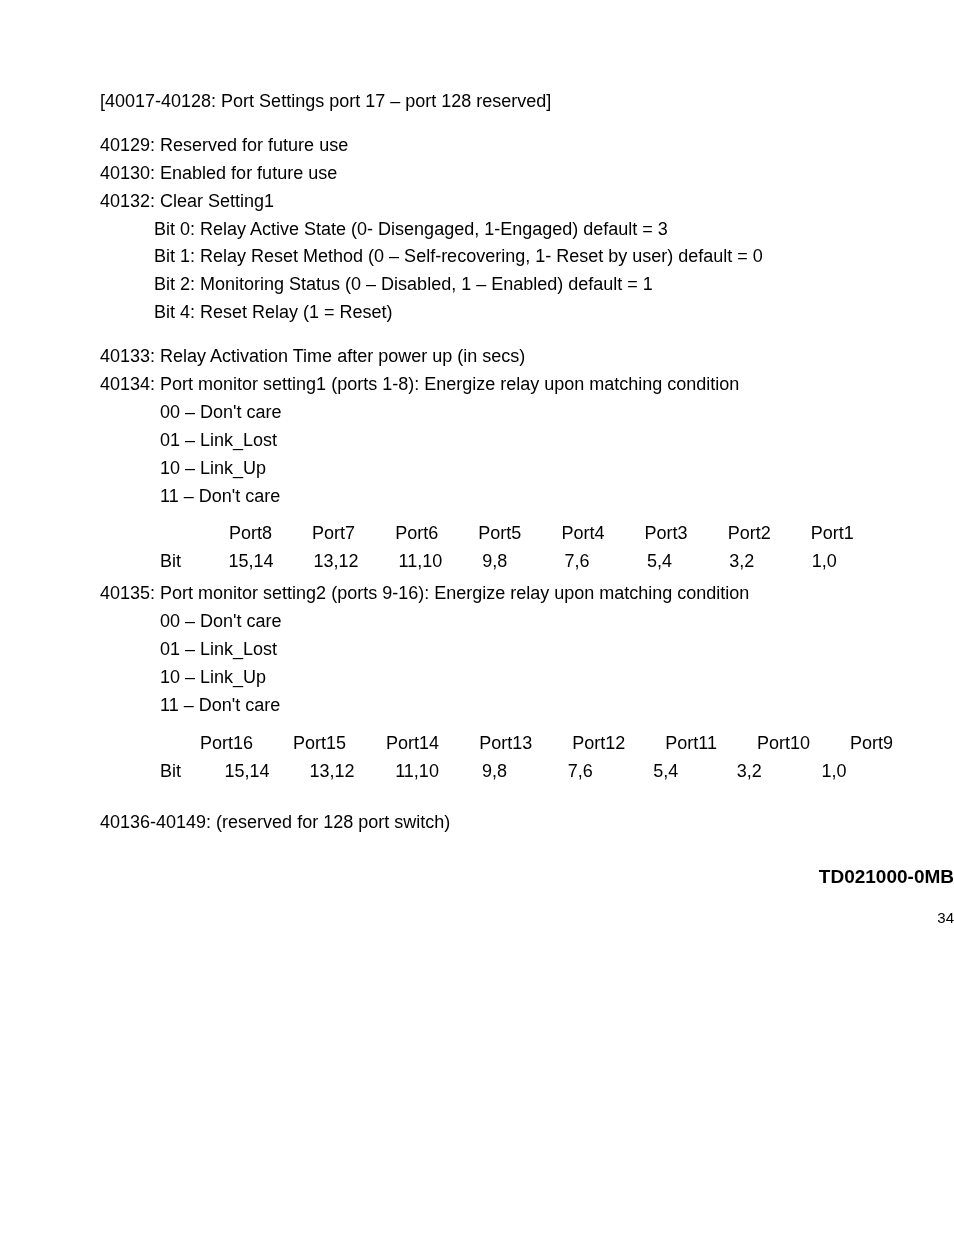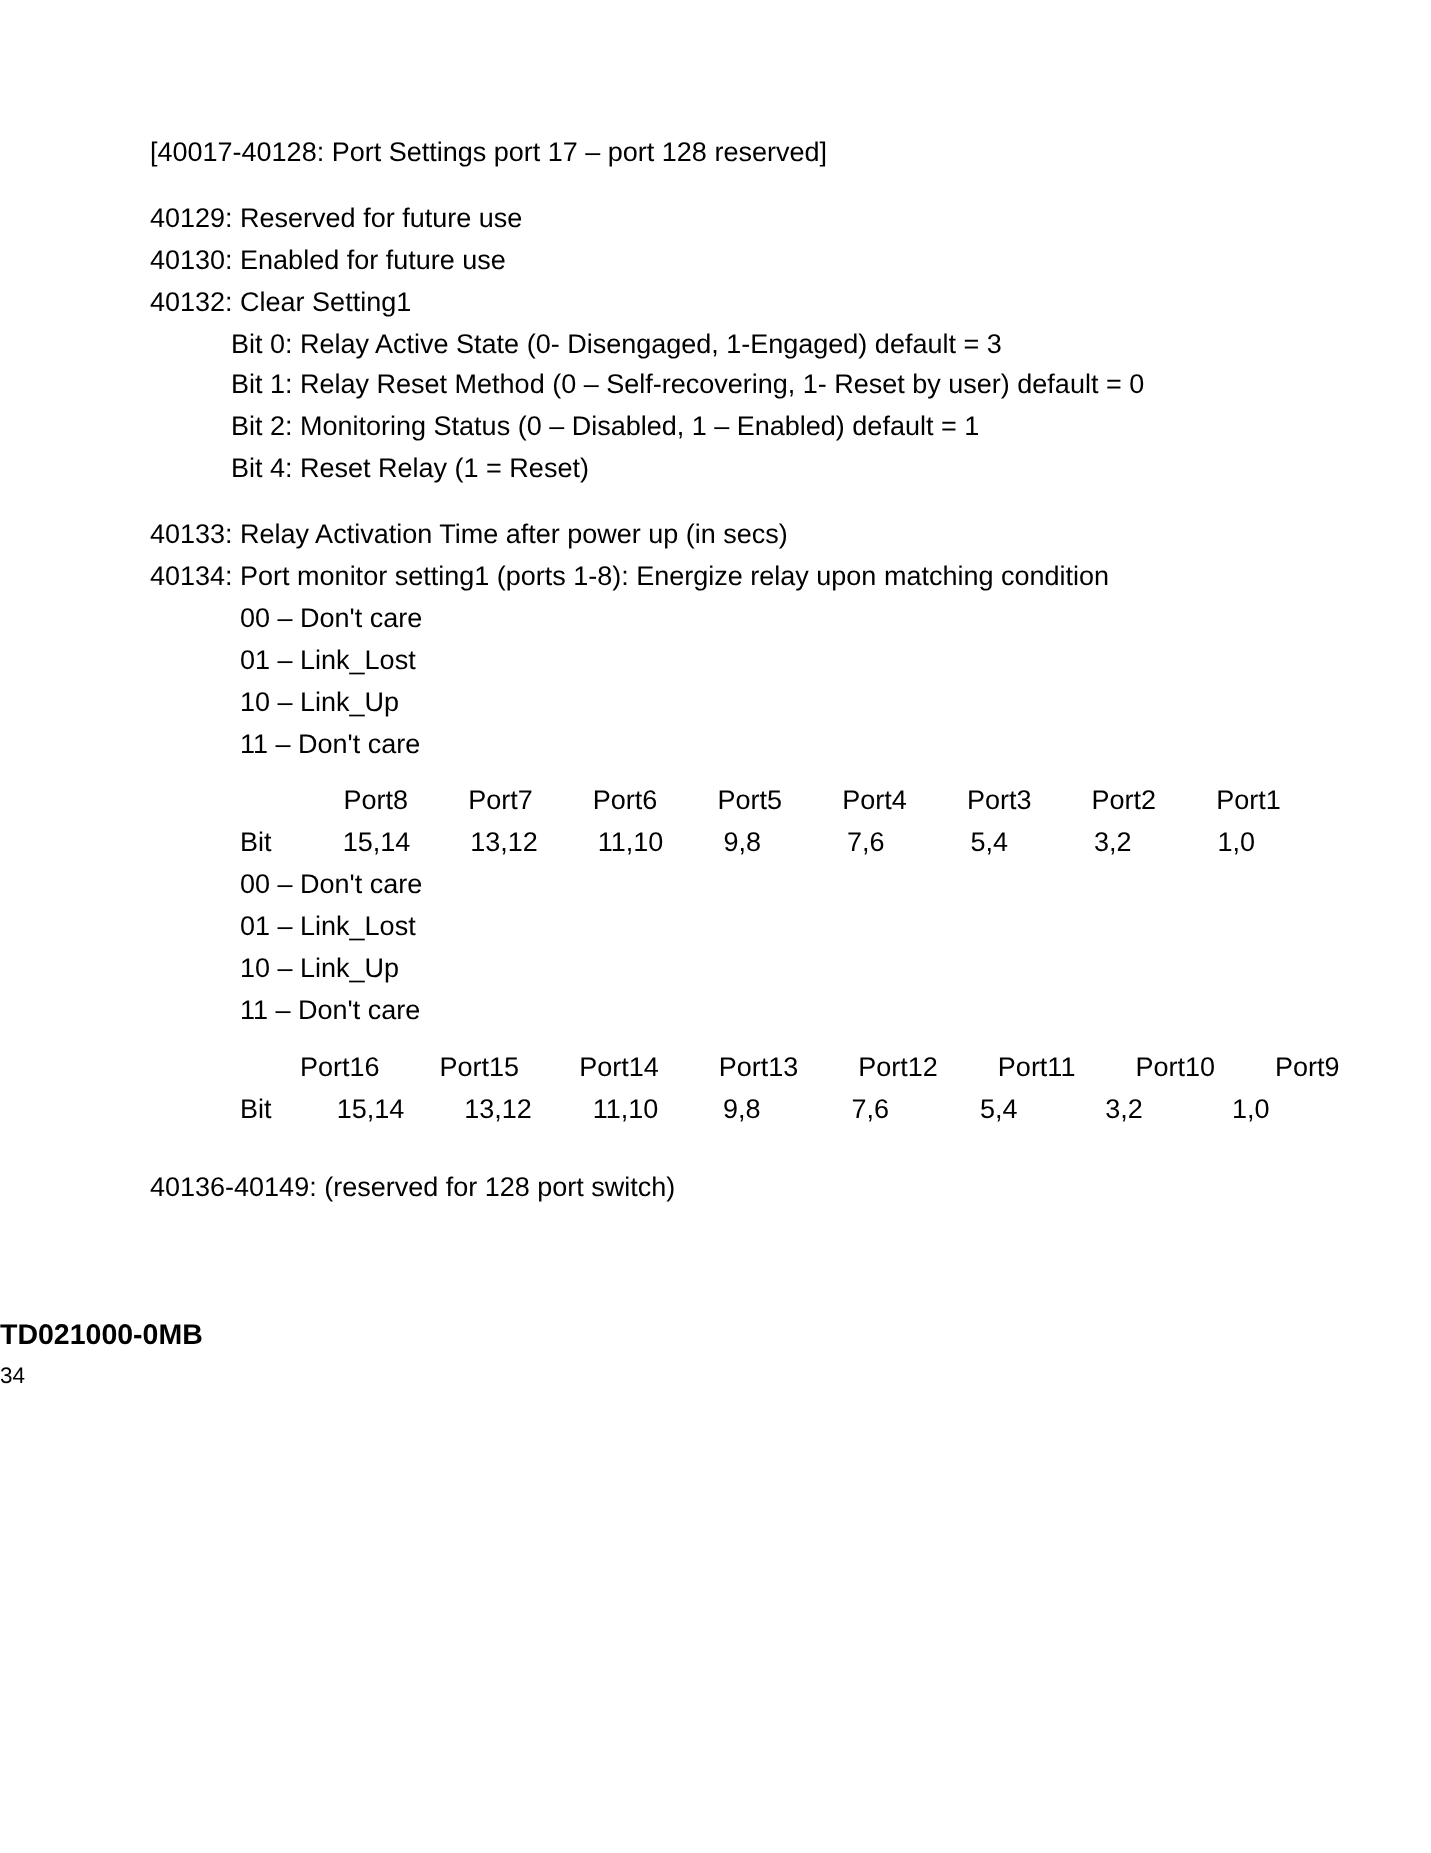--- a/index.html
+++ b/index.html
@@ -32,24 +32,24 @@
   .table-row {
     display: flex;
     flex-direction: row;
   }
   .table-a .cell { width: 67px; text-align: left; }
   .bitlabel { width: 45px; }
   .footer {
     position: absolute;
     left: 0; right: 0;
     bottom: 42px;
-    text-align: left;
+    text-align: right;
   }
   .footer .docid { font-weight: bold; font-size: 19px; }
-  .footer .pagenum { font-size: 15px; margin-top: 0; }
+  .footer .pagenum { font-size: 15px; margin-top: 14px; }
   .nowrap { white-space: nowrap; margin-left: 40px; }
 </style>
 </head>
 <body>
 
 <div class="page">
 
   <p class="entry">[40017-40128: Port Settings port 17 – port 128 reserved]</p>
 
   <p class="entry gap-top-lg">40129:  Reserved for future use</p>
@@ -87,20 +87,21 @@
       <span class="cell nowrap">13,12</span>
       <span class="cell nowrap">11,10</span>
       <span class="cell nowrap">9,8</span>
       <span class="cell nowrap">7,6</span>
       <span class="cell nowrap">5,4</span>
       <span class="cell nowrap">3,2</span>
       <span class="cell nowrap">1,0</span>
     </div>
   </div>
 
+  <p class="entry" style="padding-top:4px">40135: Port monitor setting2 (ports 9-16):  Energize relay upon matching condition</p>
   <p class="entry indent2">00 – Don't care</p>
   <p class="entry indent2">01 – Link_Lost</p>
   <p class="entry indent2">10 – Link_Up</p>
   <p class="entry indent2">11 – Don't care</p>
 
   <div class="table gap-top">
     <div class="table-row">
       <span class="bitlabel"></span>
       <span class="nowrap" style="width:82px">Port16</span>
       <span class="nowrap" style="width:84px">Port15</span>

